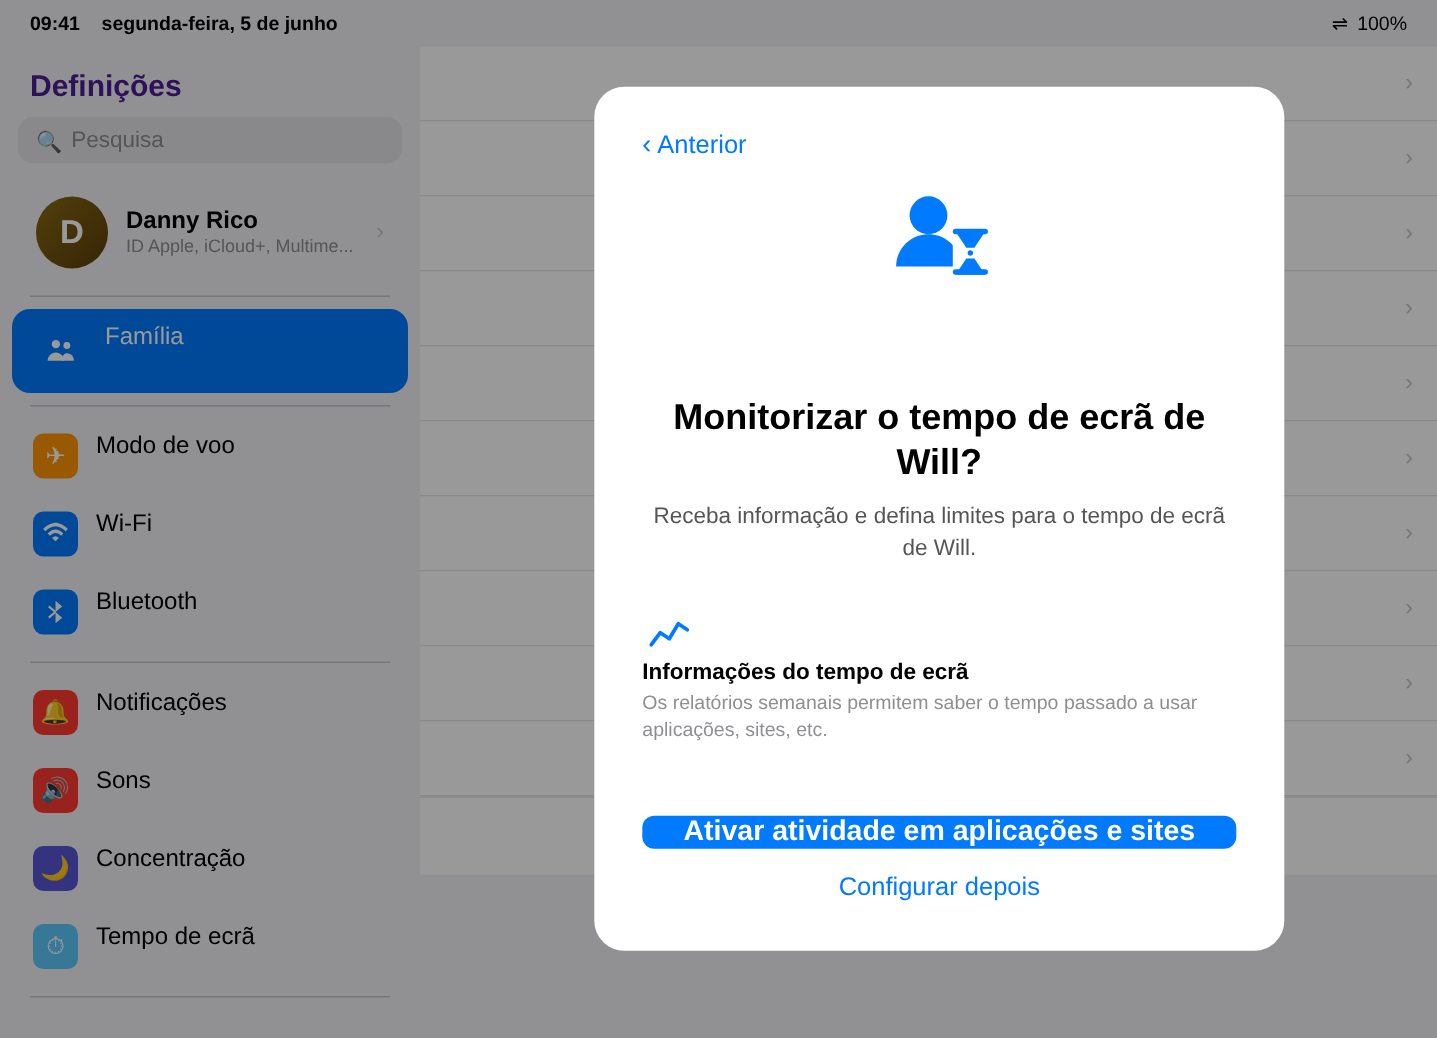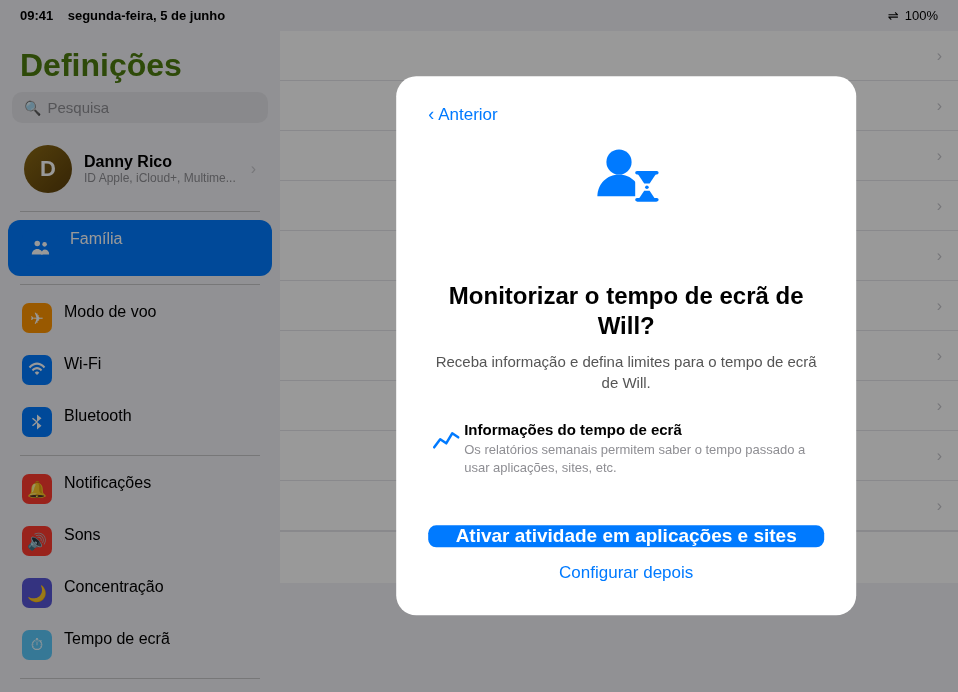--- a/index.html
+++ b/index.html
@@ -50,24 +50,24 @@
 
     
     .sidebar {
       width: 280px;
       background: #f2f2f7;
       padding: 0;
       overflow: hidden;
       flex-shrink: 0;
     }
     .sidebar-title {
-      font-size: 32px;
+      font-size: 20px;
       font-weight: 700;
       padding: 16px 20px 8px;
-      color: #4d7c0f;
+      color: #4c1d95;
     }
     .search-bar {
       margin: 0 12px 12px;
       background: #e5e5ea;
       border-radius: 10px;
       padding: 7px 12px;
       display: flex;
       align-items: center;
       gap: 6px;
       color: #8e8e93;
@@ -246,20 +246,21 @@
 
     .modal-features {
       width: 100%;
       margin-bottom: 28px;
     }
 
     .feature-item {
       display: flex;
       align-items: flex-start;
       margin-bottom: 20px;
+      flex-direction: column;
     }
     .feature-icon {
       width: 36px;
       height: 36px;
       flex-shrink: 0;
       color: #007aff;
       display: flex;
       align-items: center;
       justify-content: center;
     }

